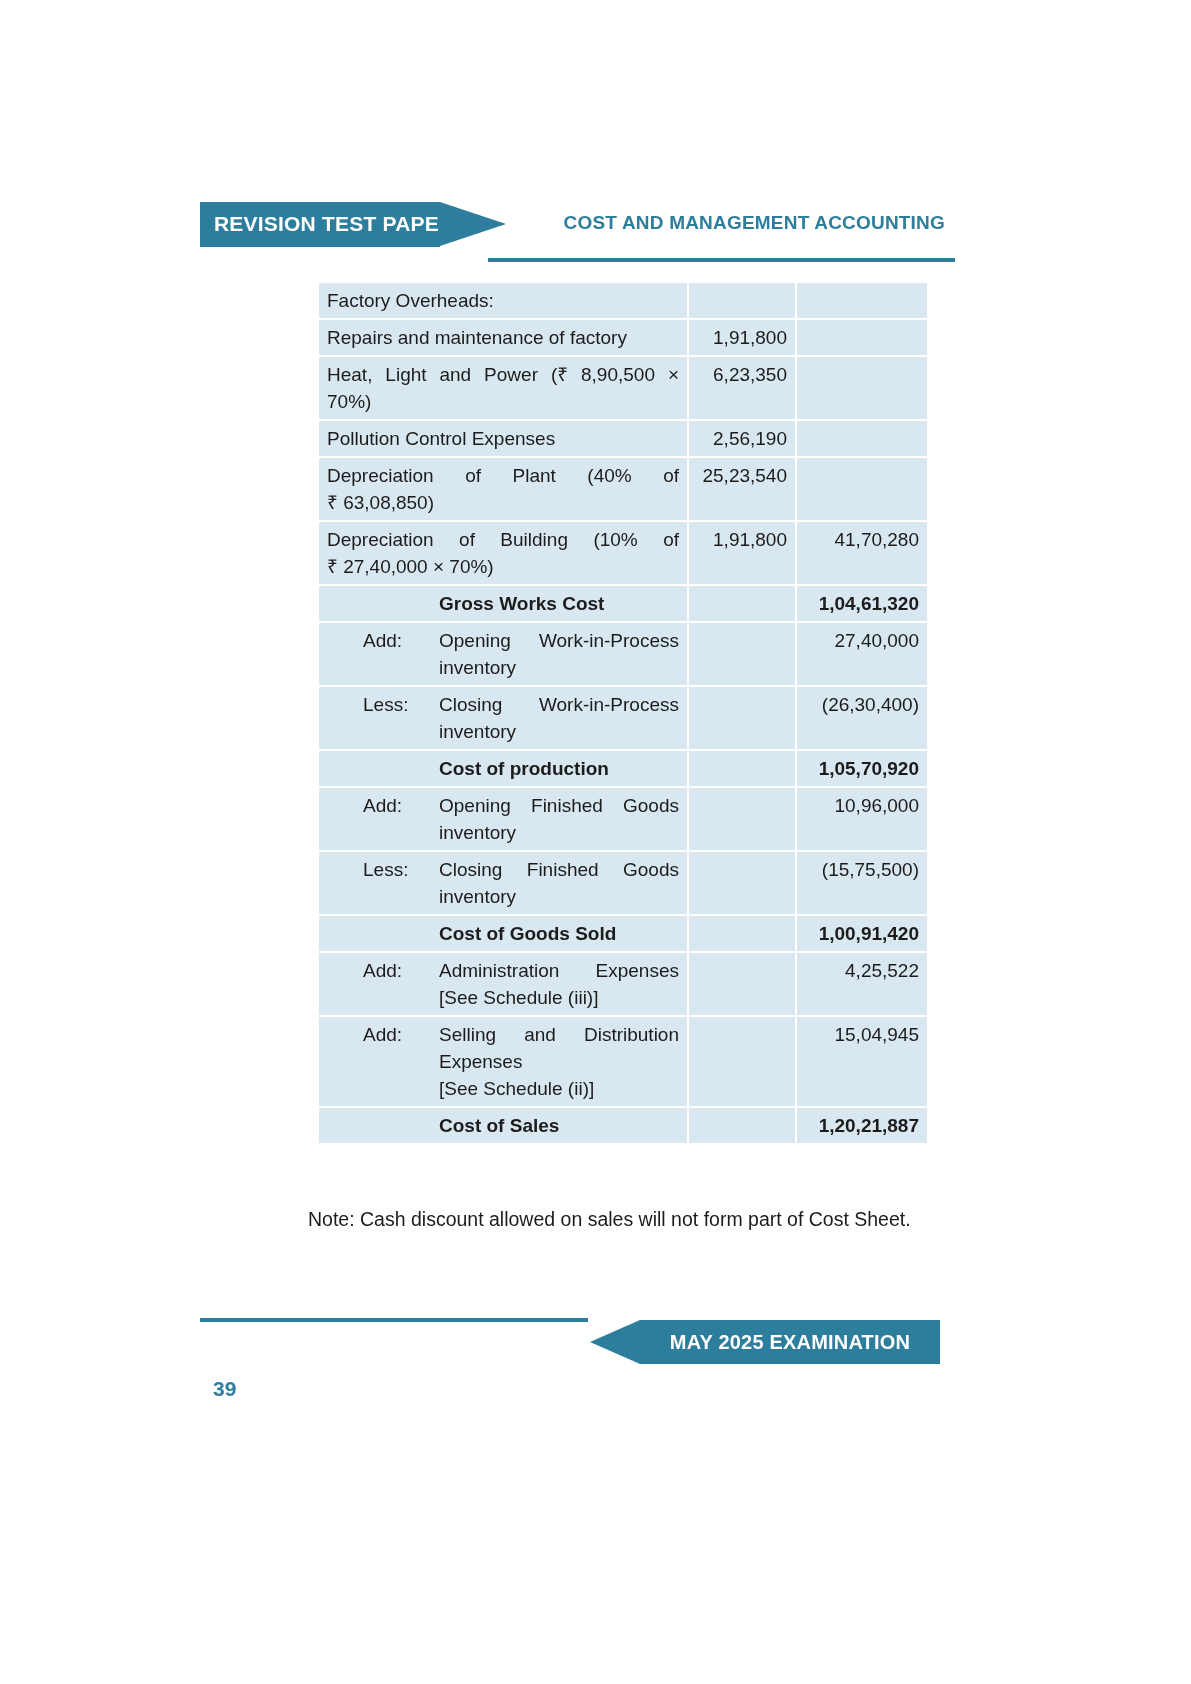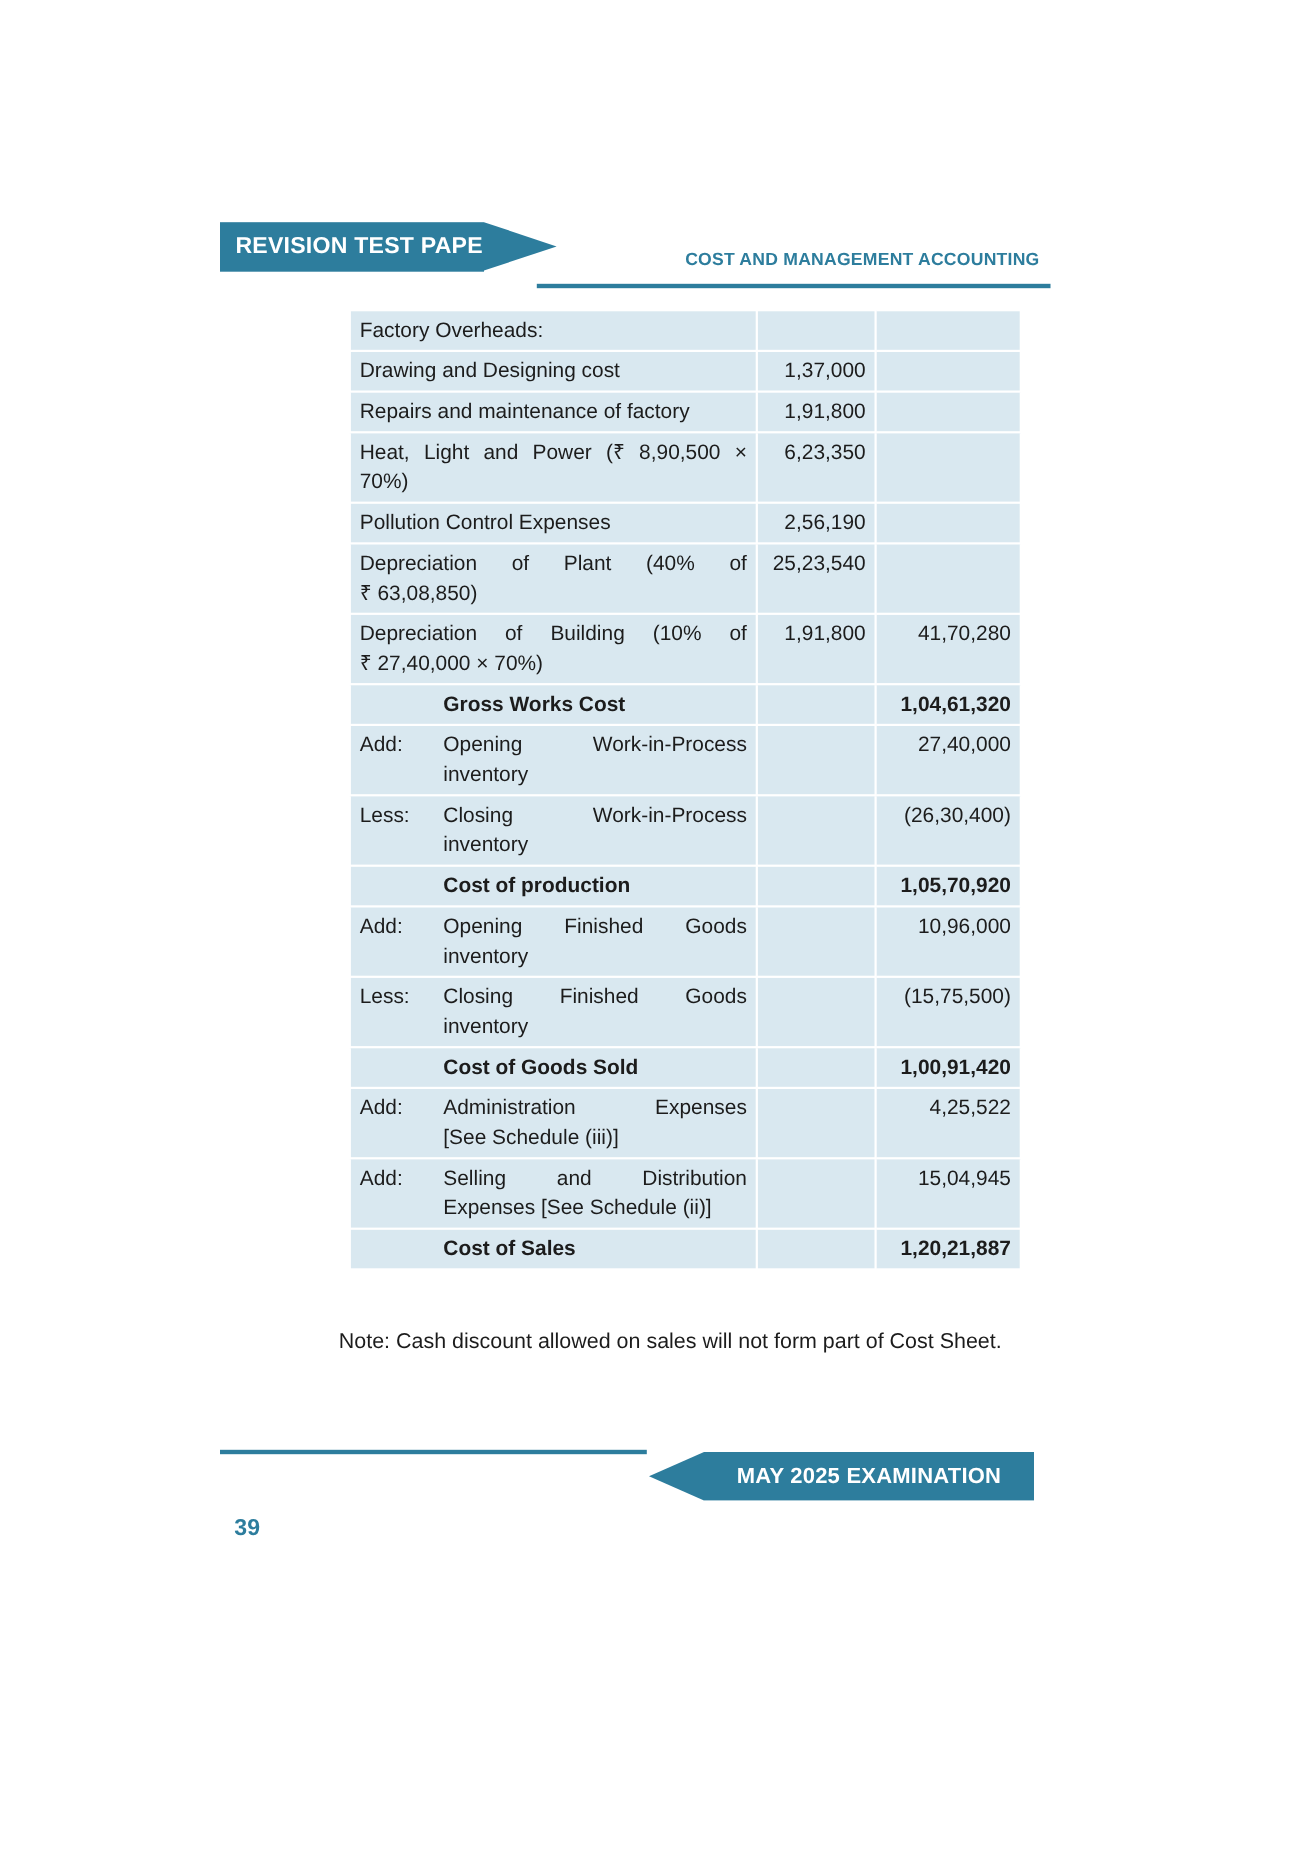--- a/index.html
+++ b/index.html
@@ -29,23 +29,23 @@
   .header-banner .banner-rect span{
     color:#ffffff;font-weight:bold;font-size:21px;letter-spacing:.2px;white-space:nowrap;
   }
   .header-banner .arrow-right{
     width:0;height:0;
     border-top:22.5px solid transparent;
     border-bottom:22.5px solid transparent;
     border-left:66px solid var(--teal);
   }
   .page-title{
-    position:absolute;left:450px;top:228px;width:495px;
+    position:absolute;left:450px;top:212px;width:495px;
     text-align:right;color:var(--teal);
-    font-weight:bold;font-size:16px;letter-spacing:.2px;white-space:nowrap;
+    font-weight:bold;font-size:19px;letter-spacing:.2px;white-space:nowrap;
   }
   .title-underline{
     position:absolute;left:488px;top:258px;width:467px;height:3.5px;
     background:var(--teal);
   }
 
   
   table.cost-table{
     position:absolute;left:317px;top:281px;width:610px;
     border-collapse:collapse;table-layout:fixed;
@@ -55,21 +55,21 @@
     border:2px solid #ffffff;
     vertical-align:top;
     font-size:19px;line-height:27px;
     padding:4px 8px;
     color:var(--text);
   }
   td.c-desc{width:370px;}
   td.c-amt{width:108px;text-align:right;padding-right:6px;}
   td.c-total{width:132px;text-align:right;padding-right:7px;}
   .desc-flex{display:flex;align-items:flex-start;}
-  .desc-flex .prefix{flex:0 0 76px;}
+  .desc-flex .prefix{flex:0 0 76px;margin-left:36px;}
   .desc-flex .lbl{flex:1 1 auto;text-align:justify;}
   tr.row-total .lbl{font-weight:bold;text-align:left;}
   tr.row-total td.c-total{font-weight:bold;}
 
   
   .note-text{
     position:absolute;left:308px;top:1205px;width:632px;
     font-size:19.5px;line-height:28px;text-align:justify;
   }
 
@@ -128,30 +128,20 @@
           <span class="lbl">Factory Overheads:</span>
         </div>
       </td>
       <td class="c-amt"></td>
       <td class="c-total"></td>
     </tr>
         <tr class="row-item">
       <td class="c-desc">
         <div class="desc-flex">
 
-          <span class="lbl">Drawing and Designing cost</span>
-        </div>
-      </td>
-      <td class="c-amt">1,37,000</td>
-      <td class="c-total"></td>
-    </tr>
-        <tr class="row-item">
-      <td class="c-desc">
-        <div class="desc-flex">
-
           <span class="lbl">Repairs and maintenance of factory</span>
         </div>
       </td>
       <td class="c-amt">1,91,800</td>
       <td class="c-total"></td>
     </tr>
         <tr class="row-item">
       <td class="c-desc">
         <div class="desc-flex">
 

